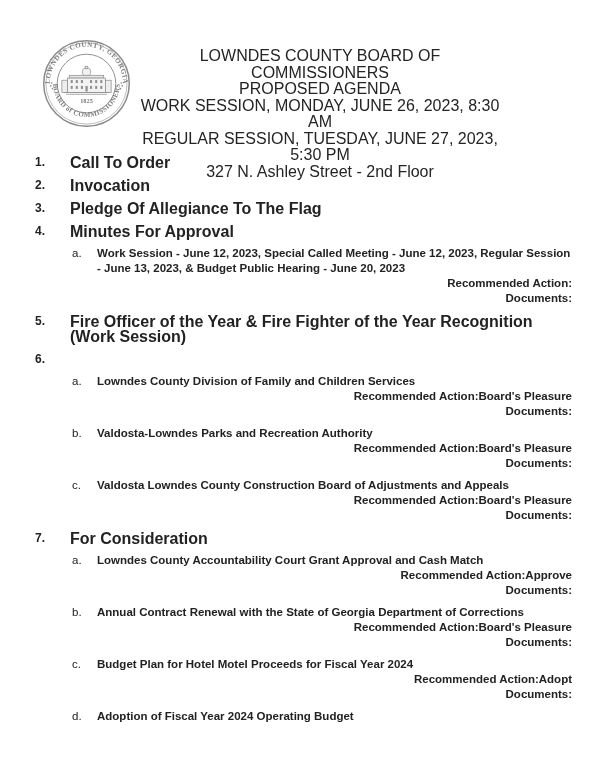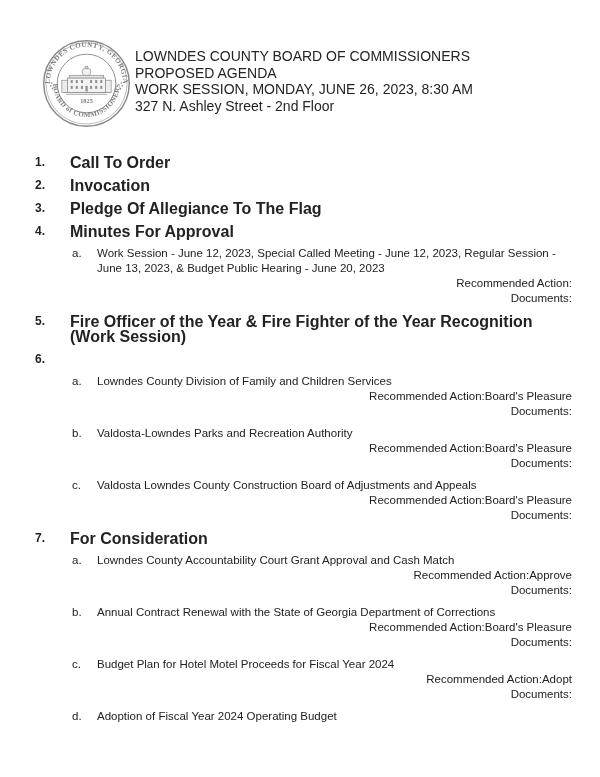--- a/index.html
+++ b/index.html
@@ -4,31 +4,31 @@
 <style>
   * { margin:0; padding:0; box-sizing:border-box; }
   html,body { background:#ffffff; }
   .page {
     position:relative; width:600px; height:777px; background:#ffffff;
     font-family:"Liberation Sans", sans-serif; color:#222222; overflow:hidden;
   }
   .seal { position:absolute; left:40px; top:37px; width:93px; height:93px; }
   .header-lines {
     position:absolute; top:48px; left:135px; width:370px;
-    text-align:left; font-size:14px; line-height:16.5px; color:#242424;
+    text-align:center; font-size:16px; line-height:16.5px; color:#242424;
   }
   .agenda { position:absolute; top:155px; left:35px; width:537px; }
   .item { display:flex; flex-wrap:wrap; margin-bottom:8px; }
   .item-number { width:35px; flex:0 0 35px; font-weight:700; font-size:12px; line-height:15px; }
   .item-title { flex:1; font-weight:700; font-size:16px; line-height:15px; }
   .sub-items { width:100%; margin-top:7px; padding-left:37px; }
   .sub-item { display:flex; margin-bottom:7px; }
   .sub-item:last-child { margin-bottom:0; }
   .sub-letter { width:25px; flex:0 0 25px; font-size:11.5px; line-height:15px; }
-  .sub-body { flex:1; min-width:0; }
+  .sub-body { flex:1; min-width:0;font-weight:bold; }
   .sub-title { font-size:11.5px; line-height:15px; }
   .sub-meta { margin-left:21px; }
   .meta-row { font-size:11.5px; line-height:15px;text-align:right; }
   .meta-label { display:inline-block; min-width:114px; }
   .meta-value { }
 </style>
 </head>
 <body>
 
 <div class="page">
@@ -84,20 +84,21 @@
         <rect x="59.3" y="52.6" width="2.2" height="3.2"></rect>
       <rect x="64.8" y="52.6" width="2.2" height="3.2"></rect>
     </g>
     <text x="50" y="70.5" font-size="6.8" text-anchor="middle" fill="#7d7d7d" font-family="Liberation Serif, serif" font-weight="bold">1825</text>
   </svg>
 
   <div class="header-lines">
     <div>LOWNDES COUNTY BOARD OF COMMISSIONERS</div>
     <div>PROPOSED AGENDA</div>
     <div>WORK SESSION, MONDAY, JUNE 26, 2023, 8:30 AM</div>
+    <div>REGULAR SESSION, TUESDAY, JUNE 27, 2023, 5:30 PM</div>
     <div>327 N. Ashley Street - 2nd Floor</div>
   </div>
 
   <div class="agenda">
   <div class="item">
     <div class="item-number">1.</div>
     <div class="item-title">Call To Order</div>
 
   </div>
 

